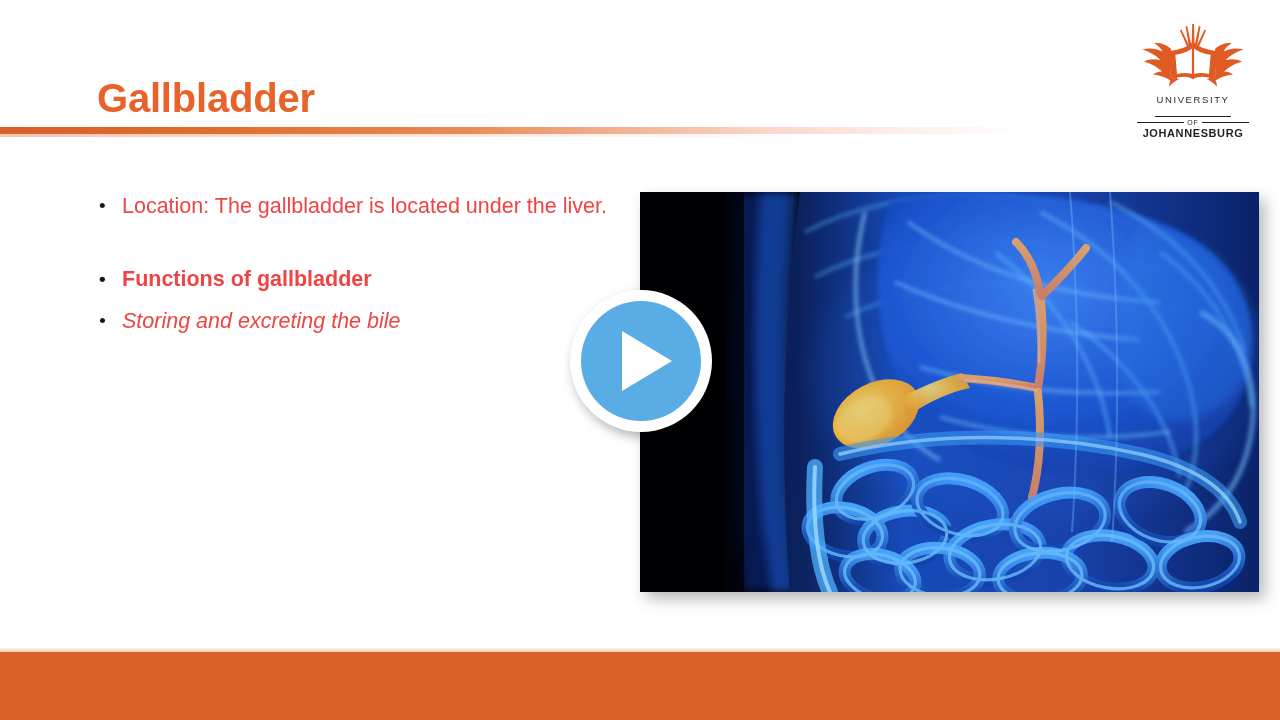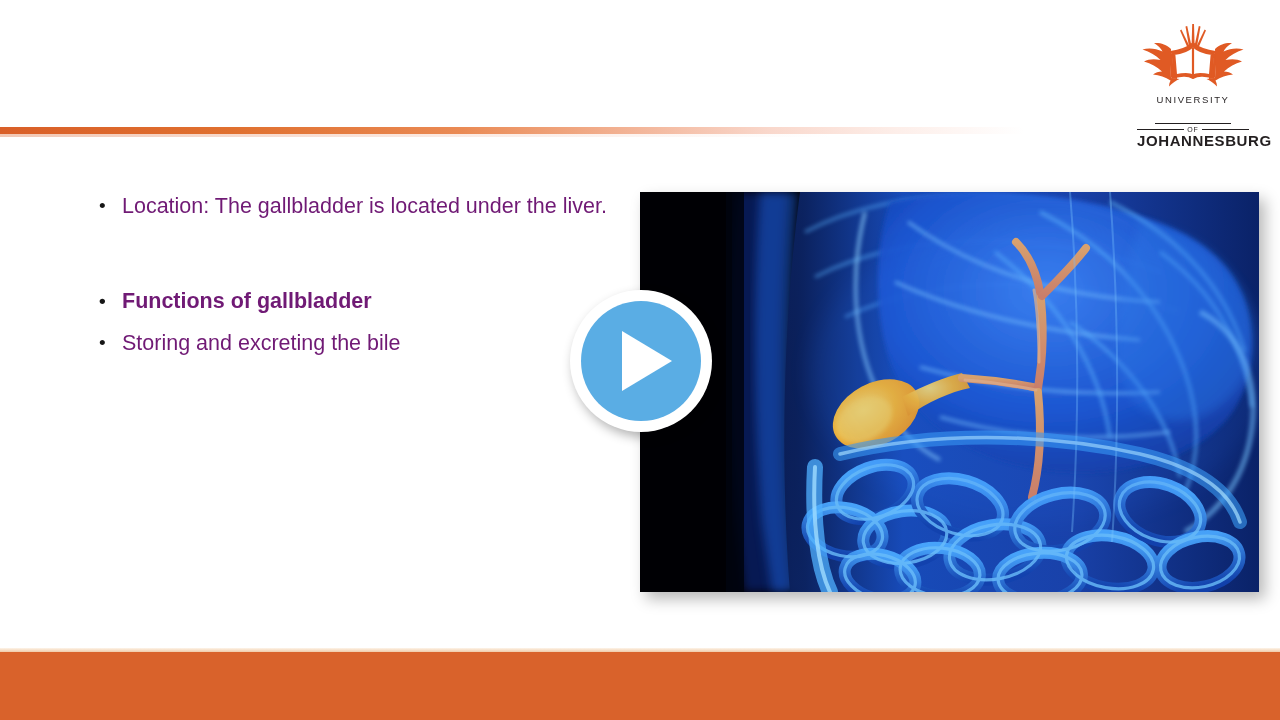--- a/index.html
+++ b/index.html
@@ -81,21 +81,21 @@
     text-align: center;
   }
   .logo-univ {
     font-size: 9.5px;
     letter-spacing: 1.6px;
     color: #231f20;
     font-family: "Liberation Sans", sans-serif;
     line-height: 11px;
     border-bottom: 1.2px solid #231f20;
     display: inline-block;
-    padding: 0 1px 18px 1px;
+    padding: 0 1px 11px 1px;
   }
   .logo-of-row {
     display: flex;
     align-items: center;
     justify-content: center;
     gap: 3px;
     margin-top: 1px;
     height: 9px;
   }
   .logo-of-line {
@@ -103,55 +103,55 @@
     height: 1.2px;
     background: #231f20;
   }
   .logo-of {
     font-size: 7px;
     letter-spacing: 0.8px;
     color: #231f20;
     line-height: 8px;
   }
   .logo-city {
-    font-size: 15px;
+    font-size: 11px;
     font-weight: bold;
     letter-spacing: 0.6px;
     color: #231f20;
     line-height: 13px;
     margin-top: 0px;
   }
 
   
   .bullets {
     position: absolute;
     left: 95px;
     top: 192px;
     width: 540px;
   }
   .bullet {
     position: relative;
     padding-left: 27px;
-    color: #701a75;
+    color: #ef4444;
     font-size: 21.5px;
     line-height: 29px;
     margin-bottom: 13px;
   }
   .bullet::before {
     content: "\2022";
     position: absolute;
     left: 4px;
     top: -1px;
     font-size: 19px;
     color: #161616;
     line-height: 29px;
   }
   .bullet.bold { font-weight: bold; }
-  .bullet.spacer-above { margin-top: 66px; }
-  .bullet.tight { margin-bottom: 27px; }
+  .bullet.spacer-above { margin-top: 44px; }
+  .bullet.tight { margin-bottom: 27px; font-style: italic; }
 
   
   .media-wrap {
     position: absolute;
     left: 640px;
     top: 192px;
     width: 619px;
     height: 400px;
     background: #000000;
     box-shadow: 6px 7px 14px rgba(0,0,0,0.28);
@@ -214,20 +214,21 @@
     height: 4px;
     background: linear-gradient(to bottom, #fdf3e6, #efc49e);
     opacity: 0.9;
   }
 </style>
 </head>
 <body>
 
 <div class="slide">
 
+  <div class="slide-title">Gallbladder</div>
 
   <div class="title-rule"></div>
 
   <div class="logo">
     <svg class="logo-mark" width="104" height="66" viewBox="0 0 104 66">
 
       <g fill="#e05a24">
         <polygon points="51.2,2 53.0,2 53.6,24 50.6,24"></polygon>
         <polygon points="44.5,4.5 46.2,4 50.5,24 48.0,24.6"></polygon>
         <polygon points="57.8,4 59.5,4.5 56.0,24.6 53.5,24"></polygon>

